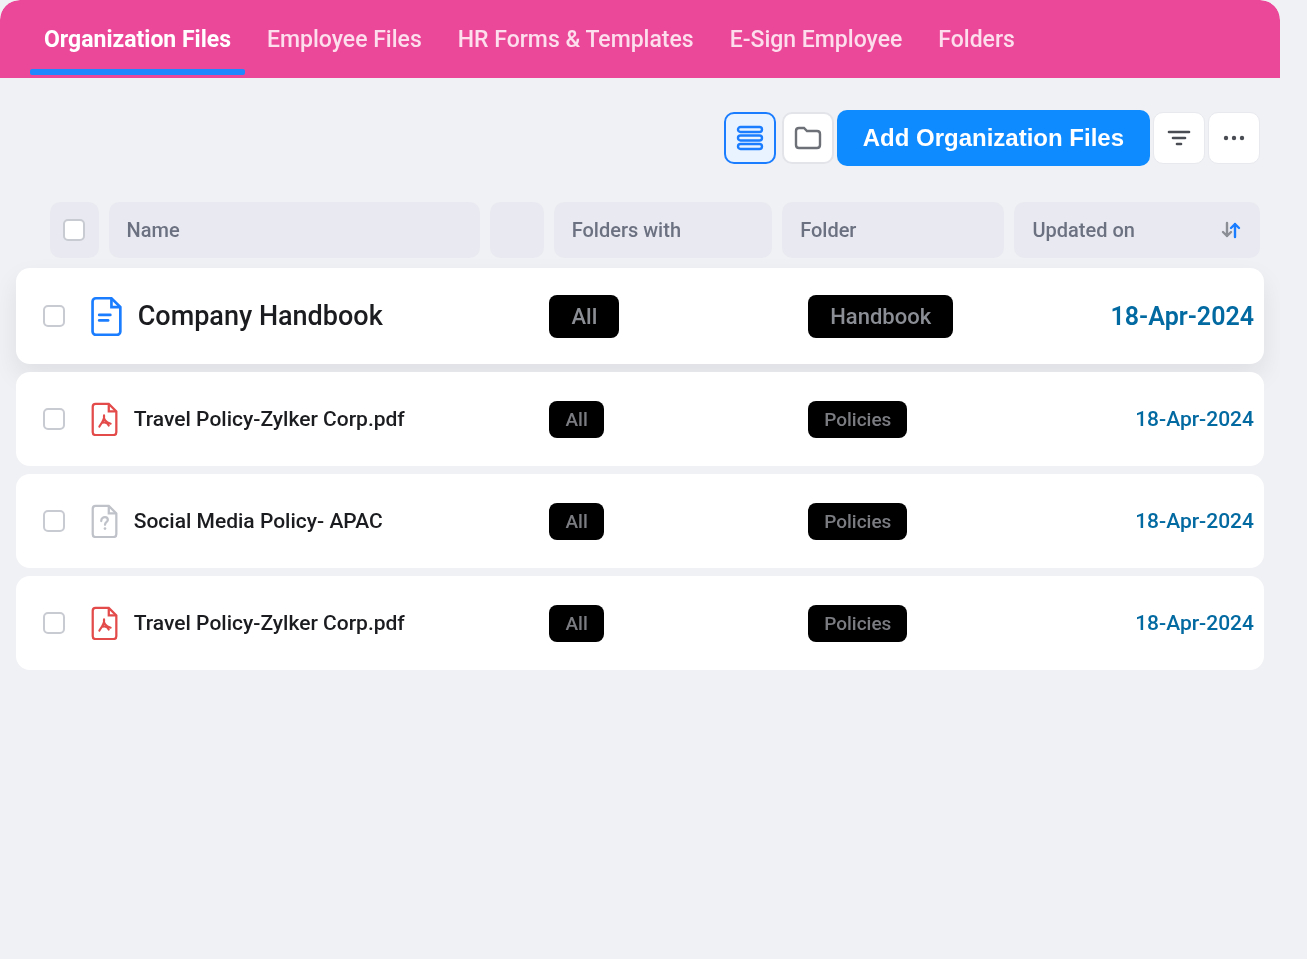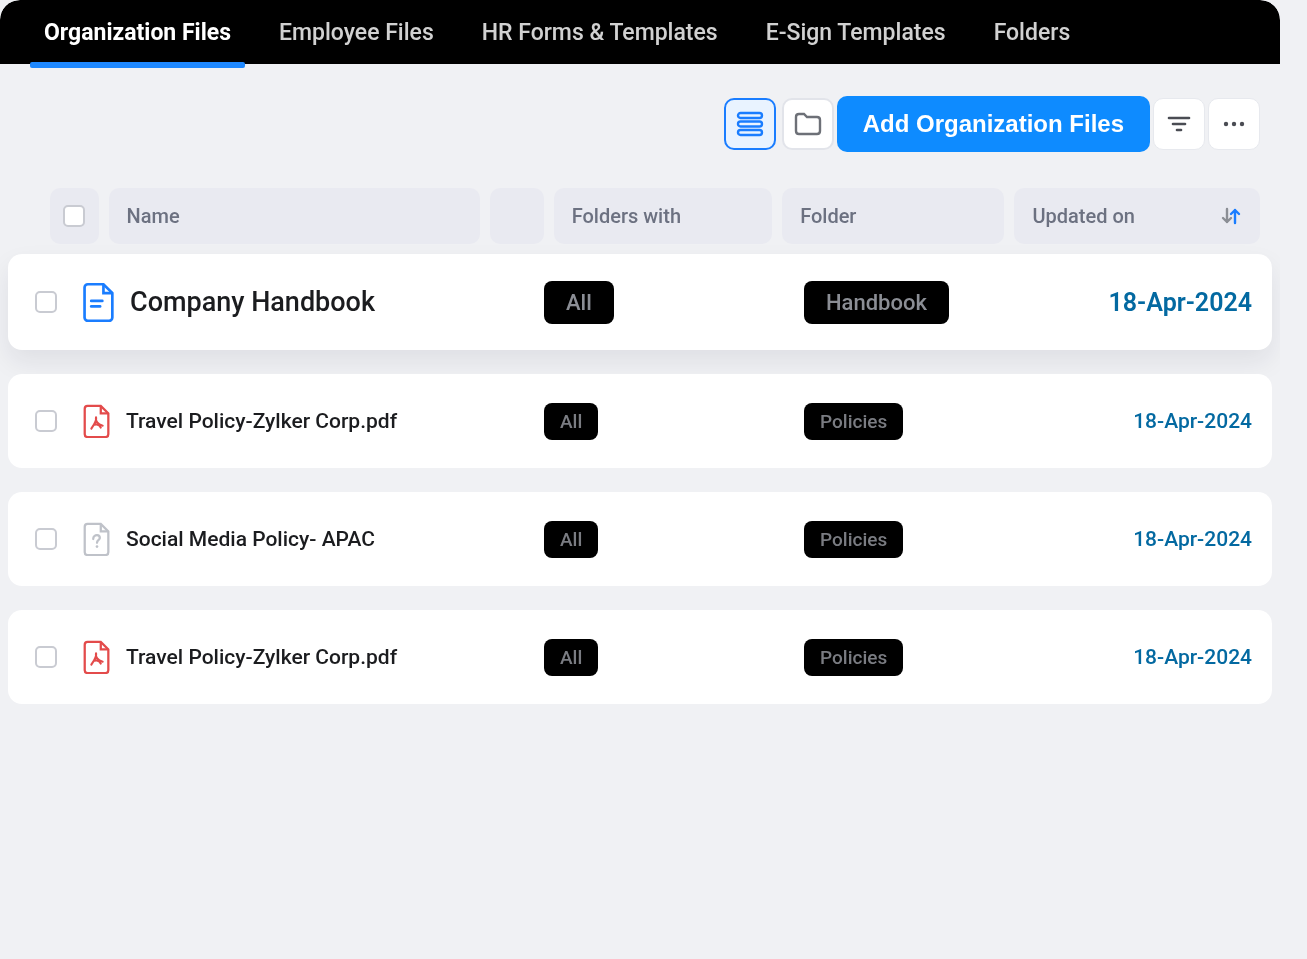--- a/index.html
+++ b/index.html
@@ -11,25 +11,25 @@
   overflow: hidden;
 }
 .app {
   width: 1280px;
   height: 100%;
   border-radius: 20px 20px 0 0;
   overflow: hidden;
   background: #f0f1f4;
 }
 .topnav {
-  background: #000000;
-  display: flex;
-  gap: 48px;
+  background: #ec4899;
+  display: flex;
+  gap: 36px;
   padding: 0 44px;
-  height: 64px;
+  height: 78px;
   align-items: center;
   border-radius: 20px 20px 0 0;
 }
 .topnav-item {
   color: rgba(255,255,255,0.82);
   font-size: 23px;
   font-weight: 500;
   padding: 20px 0;
   cursor: pointer;
   position: relative;
@@ -125,21 +125,21 @@
 
 .checkbox {
   width: 22px;
   height: 22px;
   border: 2px solid #c9cbd2;
   border-radius: 5px;
   background: #fff;
   cursor: pointer;
 }
 
-.rows { padding: 10px 8px; display: flex; flex-direction: column; gap: 24px; }
+.rows { padding: 10px 16px; display: flex; flex-direction: column; gap: 8px; }
 
 .row {
   background: #fff;
   border-radius: 14px;
   height: 94px;
   display: flex;
   align-items: center;
   padding: 0 10px;
 }
 .row.hero {
@@ -171,21 +171,21 @@
 </style>
 </head>
 <body>
 
 <div class="app">
 
   <div class="topnav">
     <div class="topnav-item active"><span>Organization Files</span></div>
     <div class="topnav-item"><span>Employee Files</span></div>
     <div class="topnav-item"><span>HR Forms &amp; Templates</span></div>
-    <div class="topnav-item"><span>E-Sign Templates</span></div>
+    <div class="topnav-item"><span>E-Sign Employee</span></div>
     <div class="topnav-item"><span>Folders</span></div>
   </div>
 
   <div class="toolbar">
     <div class="view-switch">
       <div class="view-btn">
         <svg width="28" height="26" viewBox="0 0 28 26" fill="none">
           <rect x="2" y="2" width="24" height="5" rx="2.5" stroke="#1a7dff" stroke-width="2.4"></rect>
           <rect x="2" y="10.5" width="24" height="5" rx="2.5" stroke="#1a7dff" stroke-width="2.4"></rect>
           <rect x="2" y="19" width="24" height="5" rx="2.5" stroke="#1a7dff" stroke-width="2.4"></rect>

